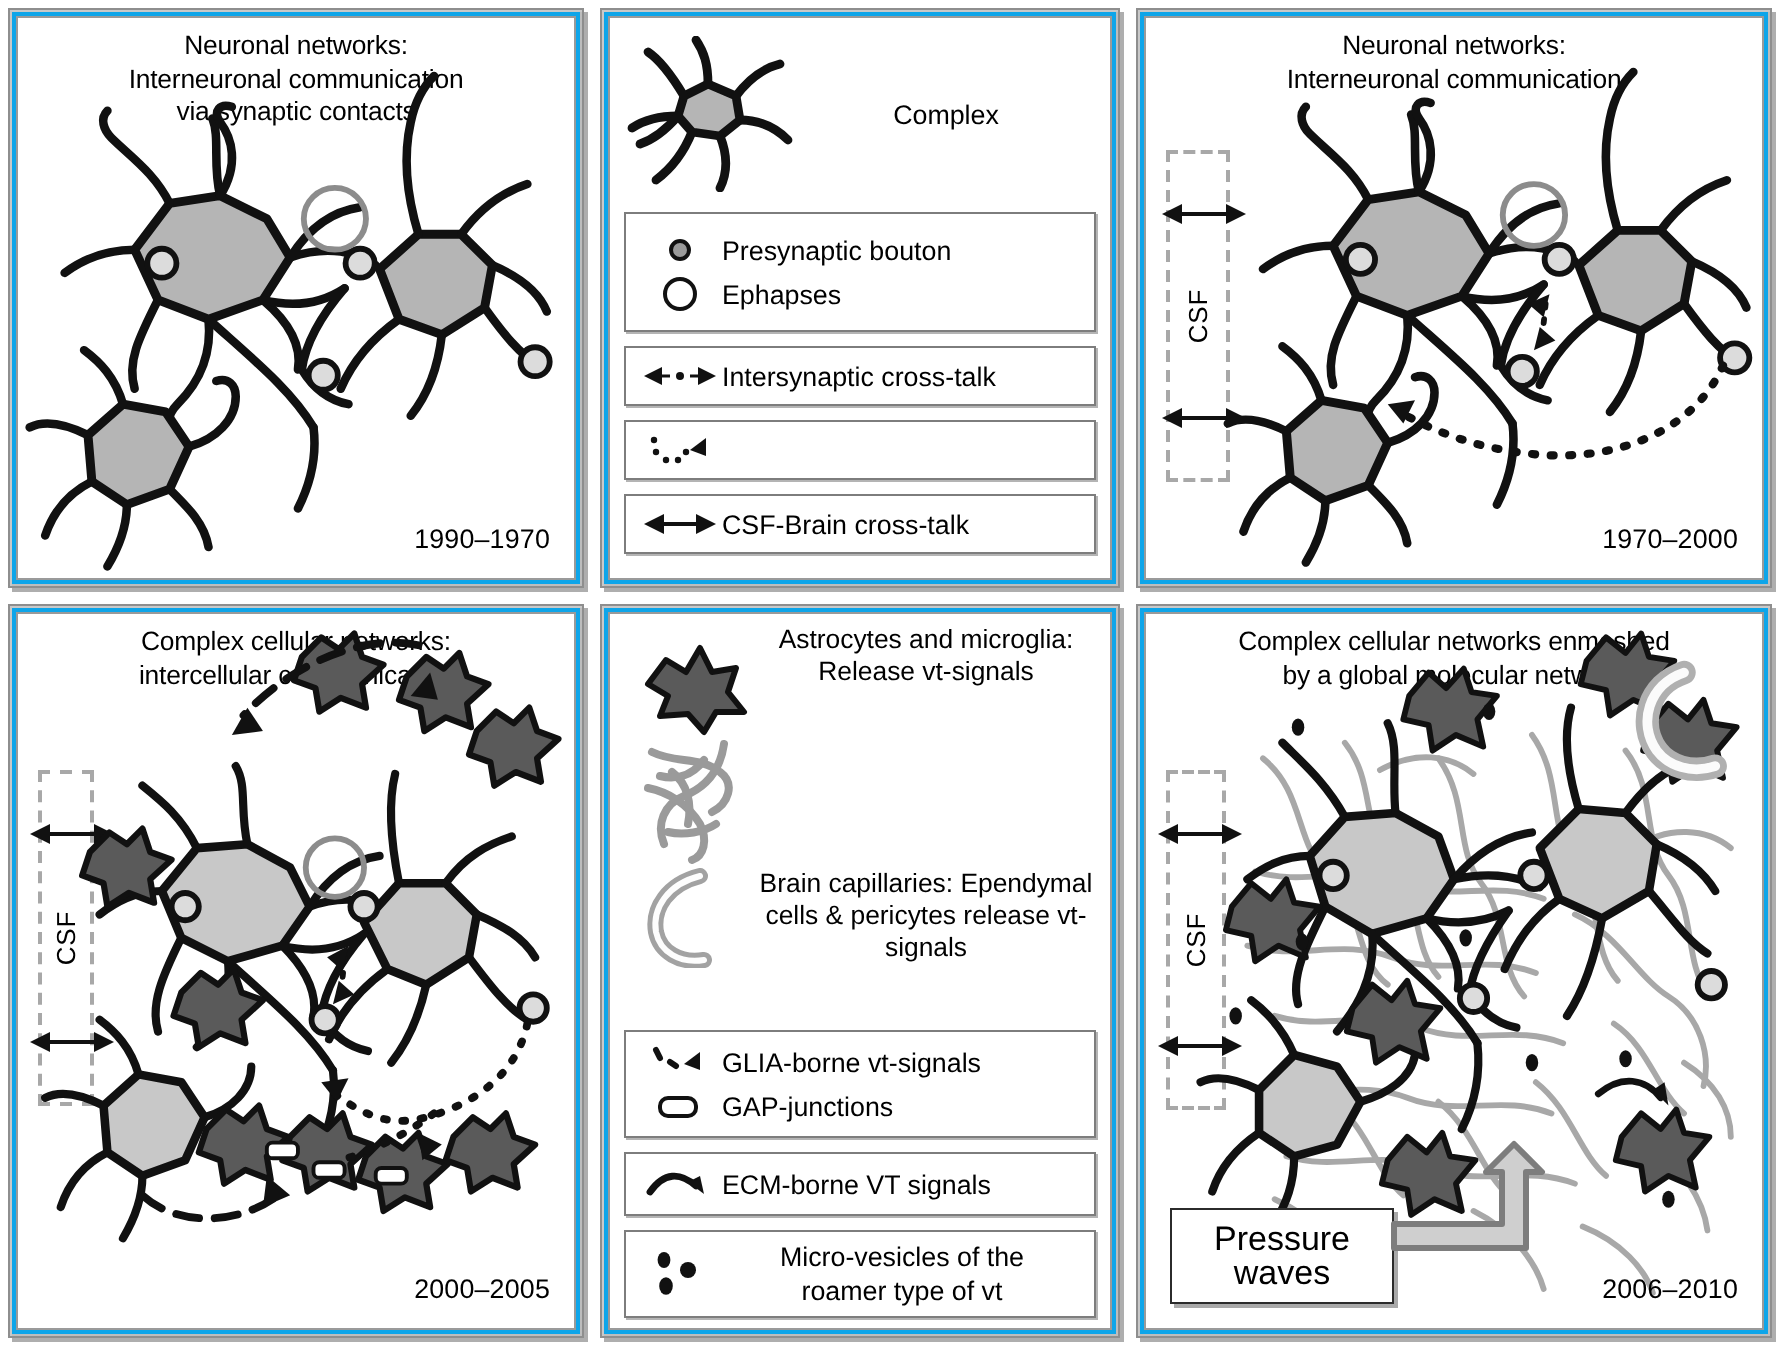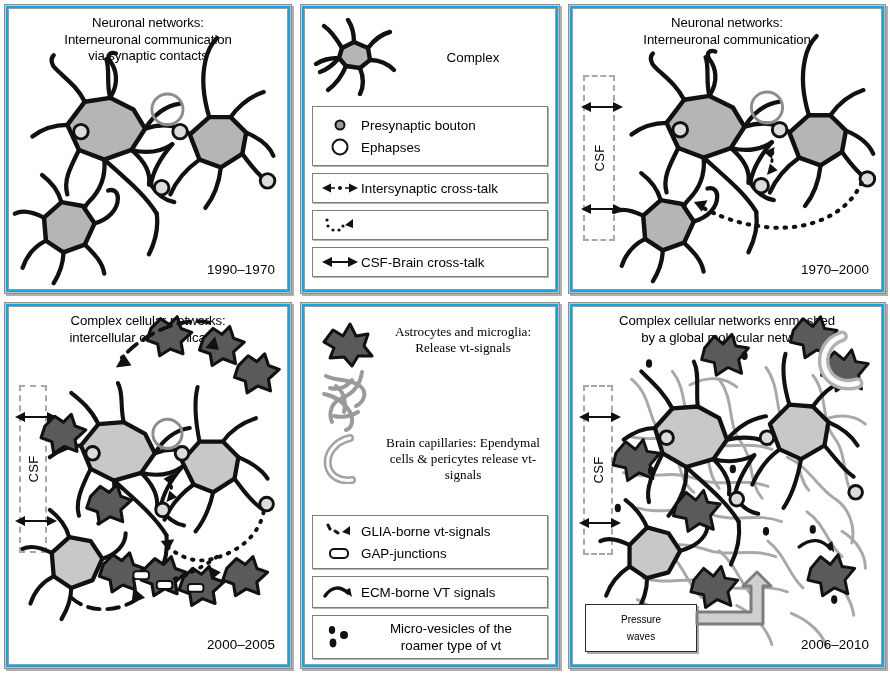--- a/index.html
+++ b/index.html
@@ -125,35 +125,35 @@
     position:absolute;
     left:7px;right:7px;top:5px;bottom:5px;
     display:flex;flex-direction:column;
   }
   .hero-block{
     position:relative;
     flex:0 0 196px;
     padding-left:4px;
   }
   .hero-item{
-    display:flex;align-items:center;font-family:Liberation Serif, serif;
+    display:flex;align-items:flex-start;
   }
   .hero-item .hi{flex:0 0 62px;height:56px;}
   .hero-item .ht{flex:1;text-align:center;font-size:13.2px;line-height:16.2px;}
   .hero-item.ecm .hi{height:66px;}
   .hero-item.cap .hi{height:50px;}
   .pressure-box{
     position:absolute;
     box-sizing:border-box;
     border:1.5px solid #2b2b2b;
     background:#fff;
     box-shadow:2px 2px 0 #a9a9a9;
     display:flex;align-items:center;justify-content:center;
     text-align:center;
-    font-size:10px;line-height:17px;
+    font-size:17px;line-height:17px;
     white-space:pre-line;
   }
 </style>
 </head>
 <body>
 
 <div class="figure">
 
   <div class="panel">
     <div class="panel-frame">

